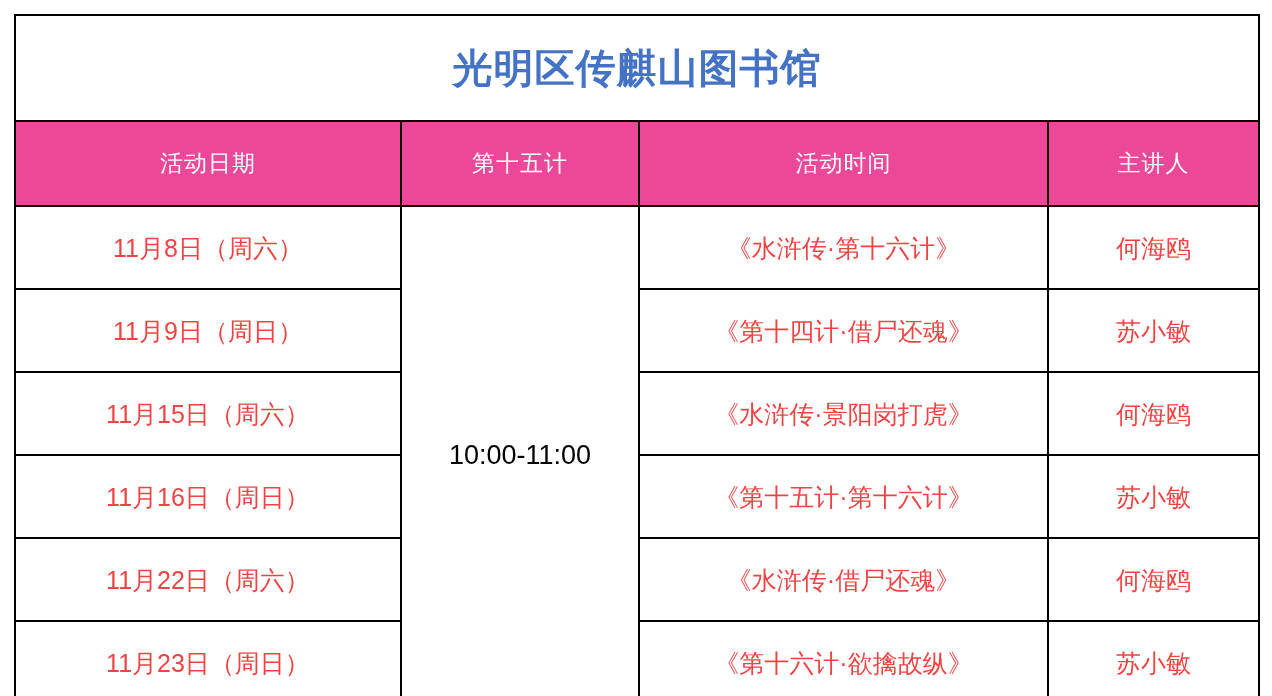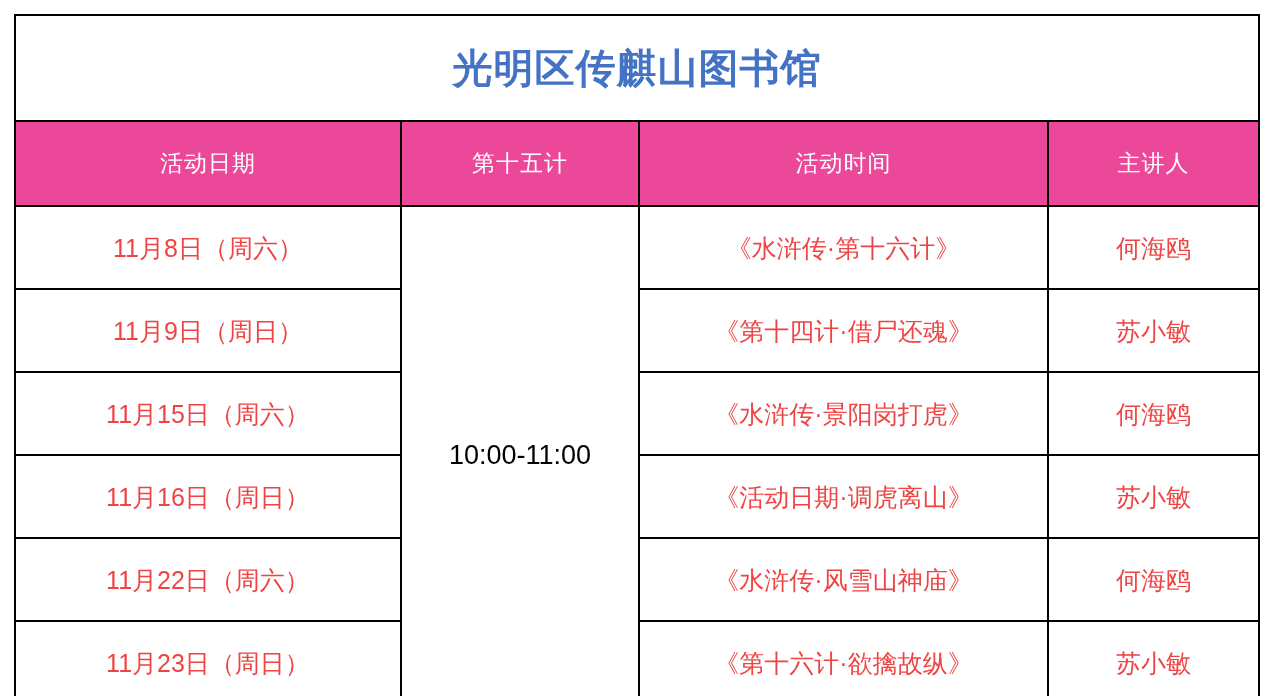--- a/index.html
+++ b/index.html
@@ -102,26 +102,26 @@
         <td class="body-cell">《第十四计·借尸还魂》</td>
         <td class="body-cell">苏小敏</td>
       </tr>
       <tr>
         <td class="body-cell">11月15日（周六）</td>
         <td class="body-cell">《水浒传·景阳岗打虎》</td>
         <td class="body-cell">何海鸥</td>
       </tr>
       <tr>
         <td class="body-cell">11月16日（周日）</td>
-        <td class="body-cell">《活动日期·调虎离山》</td>
+        <td class="body-cell">《第十五计·第十六计》</td>
         <td class="body-cell">苏小敏</td>
       </tr>
       <tr>
         <td class="body-cell">11月22日（周六）</td>
-        <td class="body-cell">《水浒传·风雪山神庙》</td>
+        <td class="body-cell">《水浒传·借尸还魂》</td>
         <td class="body-cell">何海鸥</td>
       </tr>
       <tr>
         <td class="body-cell">11月23日（周日）</td>
         <td class="body-cell">《第十六计·欲擒故纵》</td>
         <td class="body-cell">苏小敏</td>
       </tr>
     </tbody>
   </table>
 </div>

